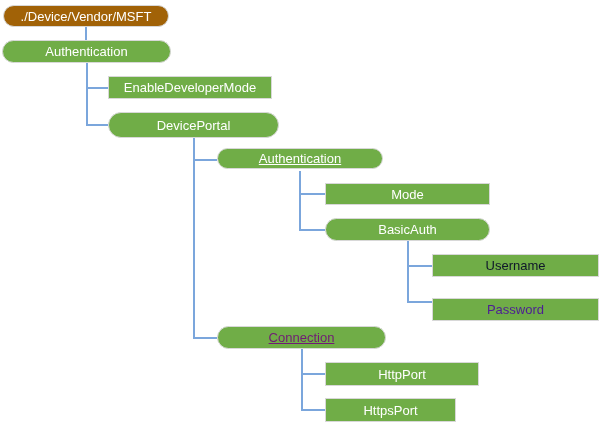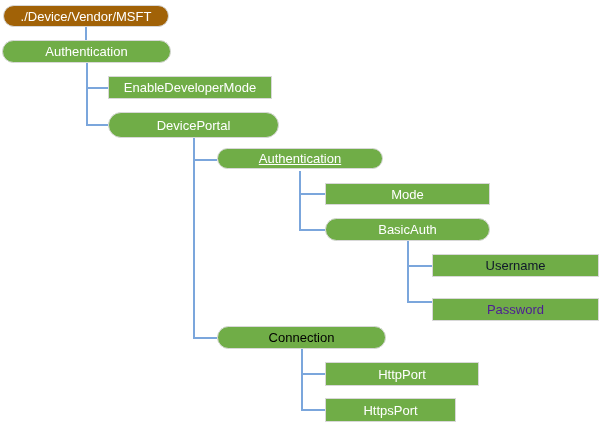--- a/index.html
+++ b/index.html
@@ -89,21 +89,21 @@
     </div>
     <div class="tree-node pill" style="left: 325px; top: 218px; width: 165px; height: 23px; background: rgb(112, 173, 71); border-color: rgb(216, 216, 216); color: rgb(255, 255, 255); text-align: right;">
       <span class="node-label">BasicAuth</span>
     </div>
     <div class="tree-node rect" style="left: 432px; top: 254px; width: 167px; height: 23px; background: rgb(112, 173, 71); border-color: rgb(216, 216, 216); color: #0f172a;">
       <span class="node-label">Username</span>
     </div>
     <div class="tree-node rect" style="left: 432px; top: 290px; width: 167px; height: 23px; background: rgb(112, 173, 71); border-color: rgb(216, 216, 216); color: #4c1d95; margin-top: 8px;">
       <span class="node-label">Password</span>
     </div>
-    <div class="tree-node pill" style="left: 217px; top: 326px; width: 169px; height: 23px; background: rgb(112, 173, 71); border-color: rgb(216, 216, 216); color: #000000;">
+    <div class="tree-node pill" style="left: 217px; top: 326px; width: 169px; height: 23px; background: rgb(112, 173, 71); border-color: rgb(216, 216, 216); color: #701a75; text-decoration: underline;">
       <span class="node-label">Connection</span>
     </div>
     <div class="tree-node rect" style="left: 325px; top: 362px; width: 154px; height: 24px; background: rgb(112, 173, 71); border-color: rgb(216, 216, 216); color: rgb(255, 255, 255);">
       <span class="node-label">HttpPort</span>
     </div>
     <div class="tree-node rect" style="left: 325px; top: 398px; width: 131px; height: 24px; background: rgb(112, 173, 71); border-color: rgb(216, 216, 216); color: rgb(255, 255, 255);">
       <span class="node-label">HttpsPort</span>
     </div>
   </div>
 

